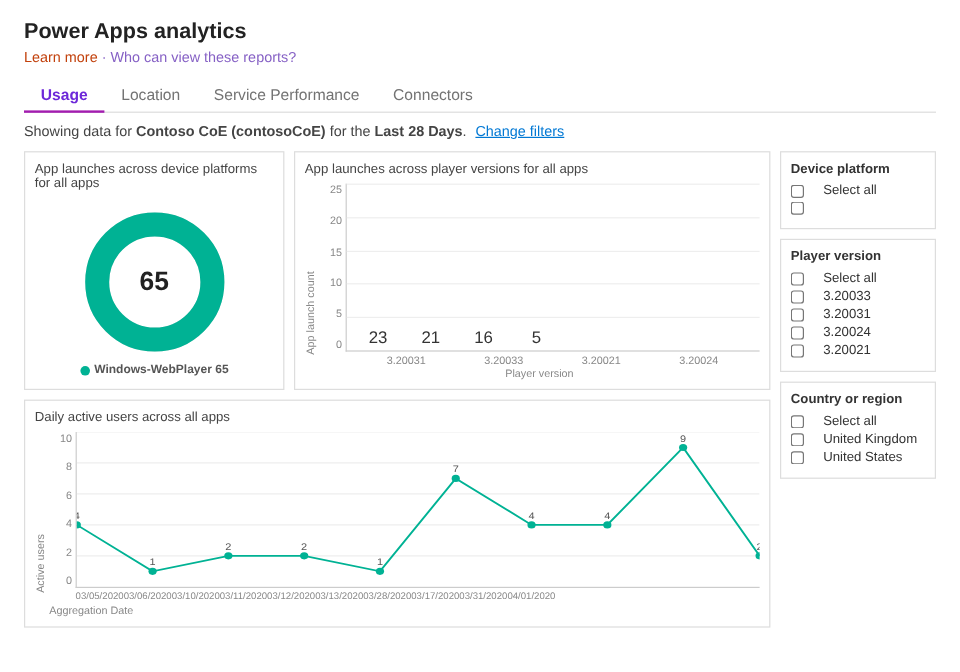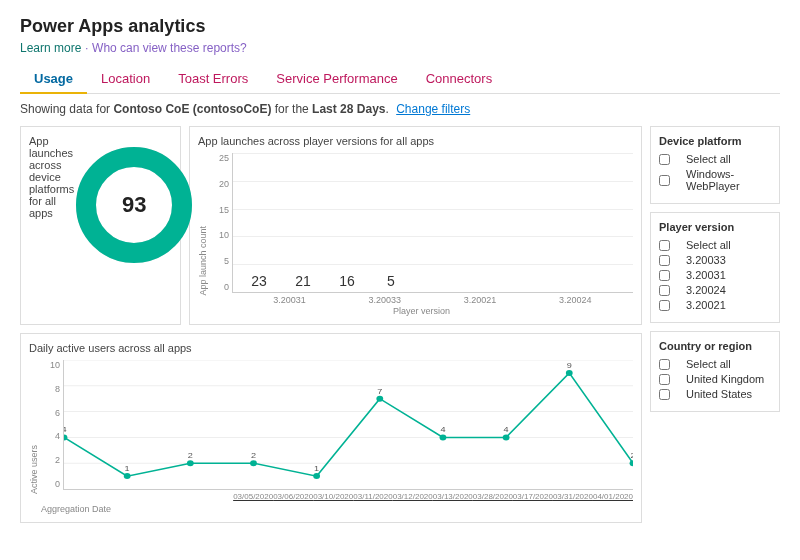--- a/index.html
+++ b/index.html
@@ -1,32 +1,32 @@
 <!DOCTYPE html>
 <html><head>
   <meta charset="utf-8">
   <style>
     * { box-sizing: border-box; margin: 0; padding: 0; }
     body { font-family: 'Segoe UI', Arial, sans-serif; background: #fff; font-size: 13px; color: #333; width: 800px; height: 560px; overflow: hidden; }
     .page { padding: 16px 20px; }
     .page-title { font-size: 18px; font-weight: 600; color: #222; margin-bottom: 4px; }
     .learn-more { font-size: 12px; color: #8661c5; cursor: pointer; }
-    .learn-more a { color: #0f766e; text-decoration: none; }
+    .learn-more a { color: #c2410c; text-decoration: none; }
     .nav-tabs { display: flex; gap: 0; margin: 10px 0 8px 0; border-bottom: 1px solid #ddd; }
-    .nav-tab { padding: 6px 14px; font-size: 13px; cursor: pointer; color: #be185d; border-bottom: 2px solid transparent; margin-bottom: -1px; }
-    .nav-tab.active { color: #0369a1; border-bottom: 2px solid #eab308; font-weight: 600; }
+    .nav-tab { padding: 6px 14px; font-size: 13px; cursor: pointer; color: #737373; border-bottom: 2px solid transparent; margin-bottom: -1px; }
+    .nav-tab.active { color: #6d28d9; border-bottom: 2px solid #a21caf; font-weight: 600; }
     .filter-bar { font-size: 12px; color: #444; margin-bottom: 10px; }
     .filter-bar strong { font-weight: 600; text-align: right; }
     .filter-bar .change-filters { color: #0078d4; cursor: pointer; margin-left: 4px; }
     .main-area { display: flex; gap: 8px; }
     .charts-area { flex: 1; display: flex; flex-direction: column; gap: 8px; }
     .top-charts { display: flex; gap: 8px; }
     .chart-box { border: 1px solid #ddd; padding: 8px; background: #fff; }
     .chart-title { font-size: 11px; color: #444; margin-bottom: 6px; }
-    .donut-box { width: 161px; min-height: 190px; display: flex; flex-direction: row; }
+    .donut-box { width: 217px; min-height: 190px; display: flex; flex-direction: column; align-items: center; }
     .bar-box { flex: 1; min-height: 190px; }
     .line-box { min-height: 180px; }
     .sidebar { width: 130px; display: flex; flex-direction: column; gap: 8px; }
     .sidebar-section { border: 1px solid #ddd; padding: 8px; font-size: 11px; }
     .sidebar-section-title { font-weight: 600; margin-bottom: 6px; color: #333; font-size: 11px; }
     .checkbox-item { display: flex; align-items: center; gap: 16px; margin-bottom: 3px; cursor: pointer; }
     .checkbox-item input[type=checkbox] { width: 11px; height: 11px; margin: 0; cursor: pointer; }
 
     
     .donut-container { position: relative; width: 120px; height: 120px; margin: 10px auto 4px; }
@@ -46,21 +46,20 @@
 
   <div class="page-title">Power Apps analytics</div>
   <div class="learn-more">
     <a href="#">Learn more</a>
     <span style="color:#8661c5;cursor:pointer;">· Who can view these reports?</span>
   </div>
 
   <div class="nav-tabs">
     <div class="nav-tab active">Usage</div>
     <div class="nav-tab">Location</div>
-    <div class="nav-tab">Toast Errors</div>
     <div class="nav-tab">Service Performance</div>
     <div class="nav-tab">Connectors</div>
   </div>
 
   <div class="filter-bar">
     <span>Showing data for</span>
     <strong>Contoso CoE (contosoCoE)</strong>
     <span>for the</span>
     <strong>Last 28 Days</strong><span>.</span>
     <a href="#" class="change-filters">Change filters</a>
@@ -74,21 +73,21 @@
 
         <div class="chart-box donut-box">
           <div class="chart-title">App launches across device platforms for all apps</div>
           <div class="donut-container">
             <svg viewBox="0 0 120 120">
 
               <circle cx="60" cy="60" r="48" fill="none" stroke="#e0e0e0" stroke-width="20"></circle>
 
               <circle cx="60" cy="60" r="48" fill="none" stroke="#00b294" stroke-width="20" stroke-dasharray="301.6 0" stroke-linecap="butt" transform="rotate(-90 60 60)"></circle>
             </svg>
-            <div class="donut-center">93</div>
+            <div class="donut-center">65</div>
           </div>
           <div class="donut-legend">
             <span class="legend-dot"></span>
             <span>Windows-WebPlayer 65</span>
           </div>
         </div>
 
         <div class="chart-box bar-box">
           <div class="chart-title">App launches across player versions for all apps</div>
           <div class="bar-chart-outer">
@@ -197,21 +196,21 @@
                   <text x="277.5" y="34" font-size="8" fill="#555" text-anchor="middle">7</text>
                   <text x="333" y="73" font-size="8" fill="#555" text-anchor="middle">4</text>
                   <text x="388.5" y="73" font-size="8" fill="#555" text-anchor="middle">4</text>
                   <text x="444" y="8" font-size="8" fill="#555" text-anchor="middle">9</text>
                   <text x="500" y="99" font-size="8" fill="#555" text-anchor="middle">2</text>
                 </svg>
               </div>
             </div>
 
             <div style="display:flex;padding-left:22px;">
-              <div style="flex:1;display:flex;justify-content:flex-end;padding:2px 0;text-decoration:underline;">
+              <div style="flex:1;display:flex;justify-content:flex-start;padding:2px 0;">
                 <span style="font-size:8px;color:#888;">03/05/2020</span>
                 <span style="font-size:8px;color:#888;">03/06/2020</span>
                 <span style="font-size:8px;color:#888;">03/10/2020</span>
                 <span style="font-size:8px;color:#888;">03/11/2020</span>
                 <span style="font-size:8px;color:#888;">03/12/2020</span>
                 <span style="font-size:8px;color:#888;">03/13/2020</span>
                 <span style="font-size:8px;color:#888;">03/28/2020</span>
                 <span style="font-size:8px;color:#888;">03/17/2020</span>
                 <span style="font-size:8px;color:#888;">03/31/2020</span>
                 <span style="font-size:8px;color:#888;">04/01/2020</span>
@@ -226,21 +225,20 @@
     <div class="sidebar">
 
       <div class="sidebar-section">
         <div class="sidebar-section-title">Device platform</div>
         <div class="checkbox-item">
           <input type="checkbox" style="">
           <span>Select all</span>
         </div>
         <div class="checkbox-item">
           <input type="checkbox" style="">
-          <span>Windows-WebPlayer</span>
         </div>
       </div>
 
       <div class="sidebar-section">
         <div class="sidebar-section-title">Player version</div>
         <div class="checkbox-item">
           <input type="checkbox" style="">
           <span>Select all</span>
         </div>
         <div class="checkbox-item">

